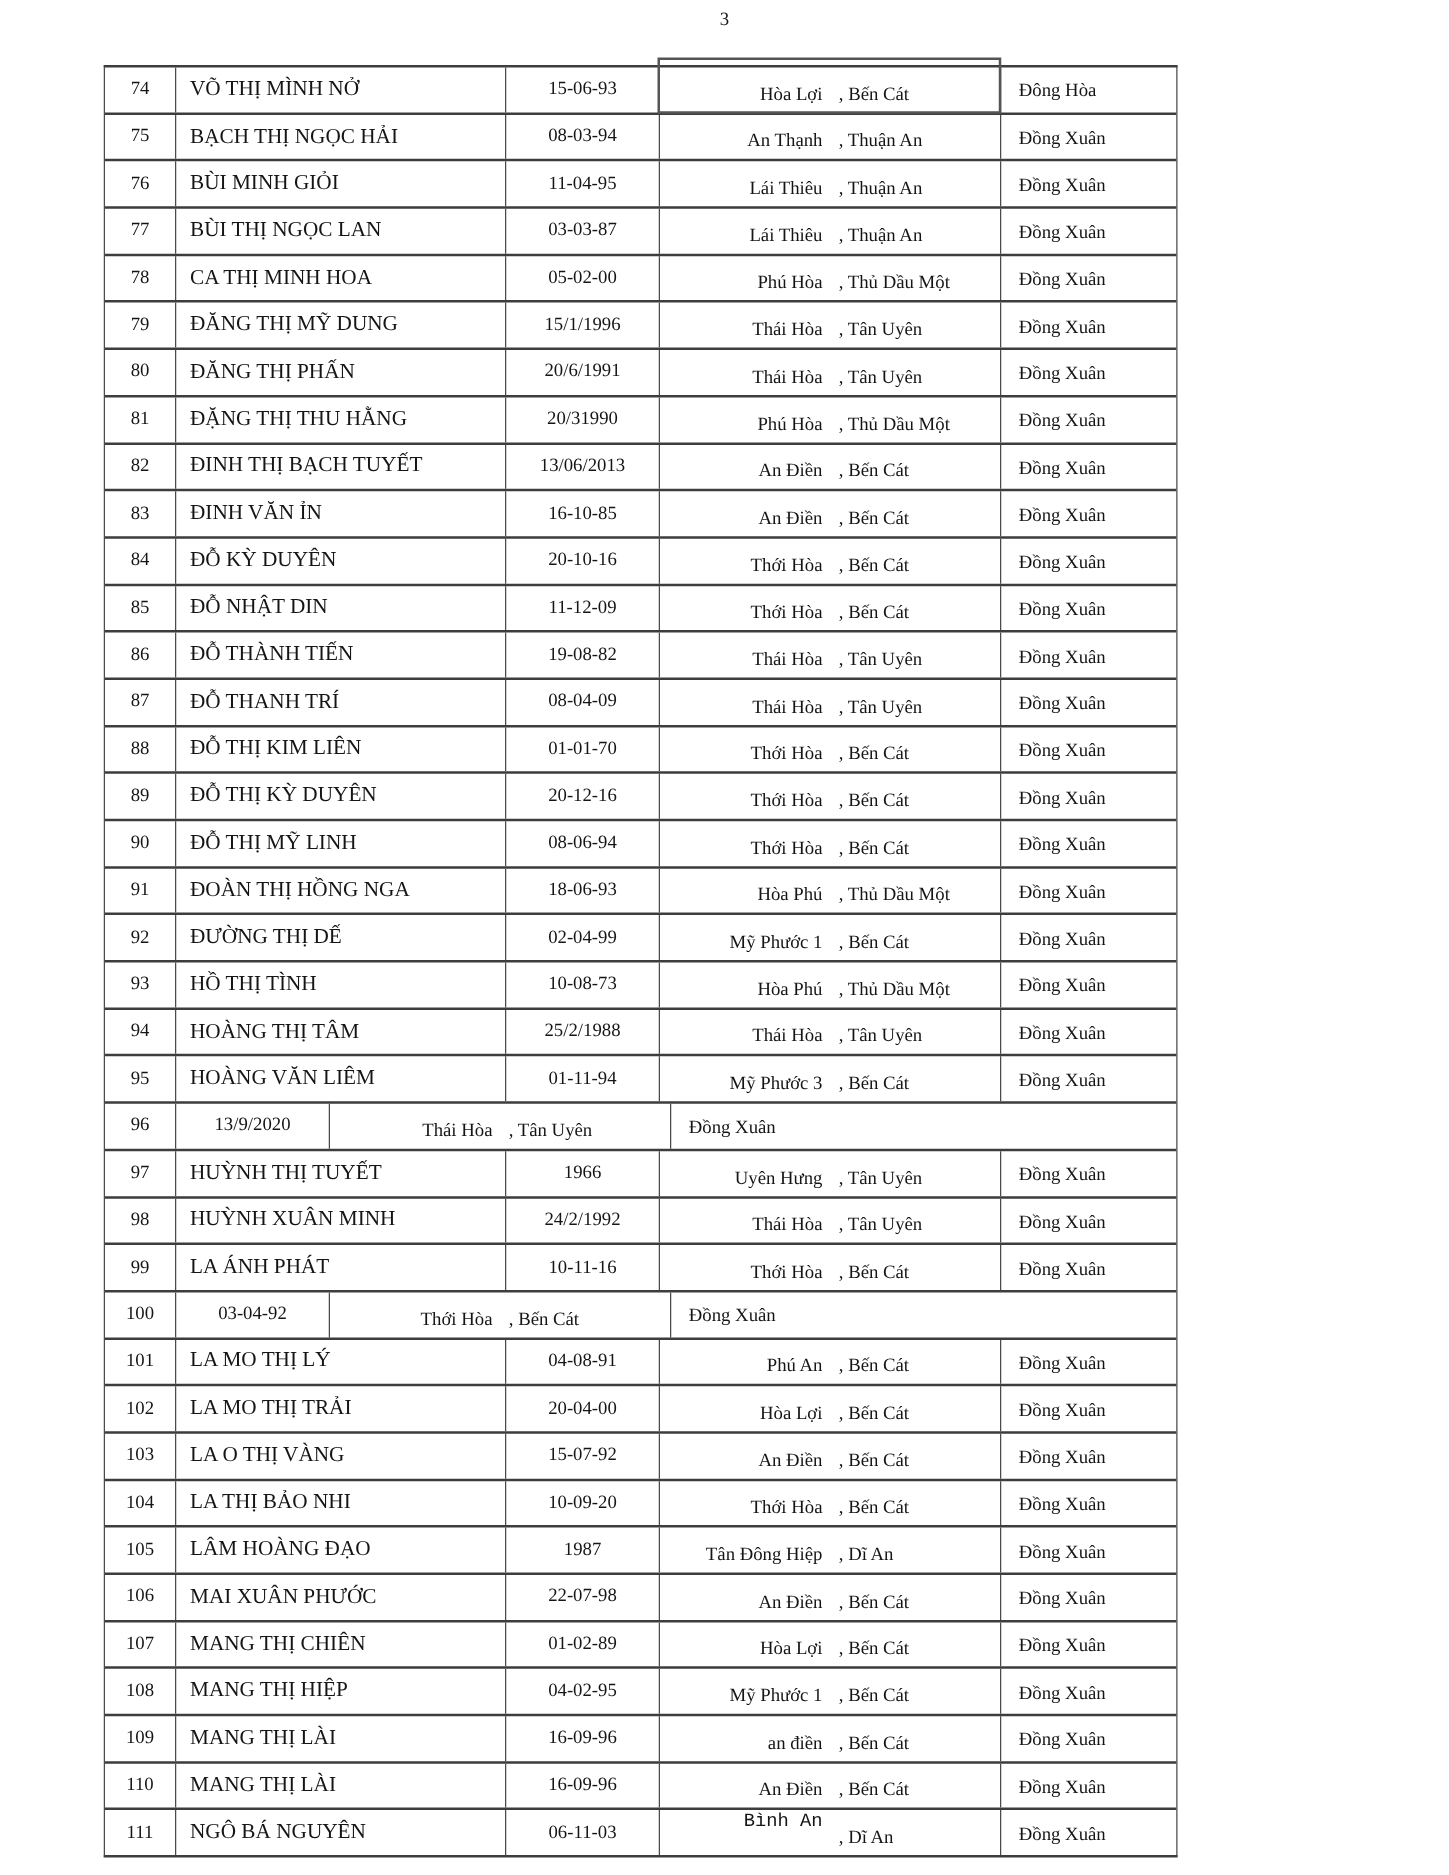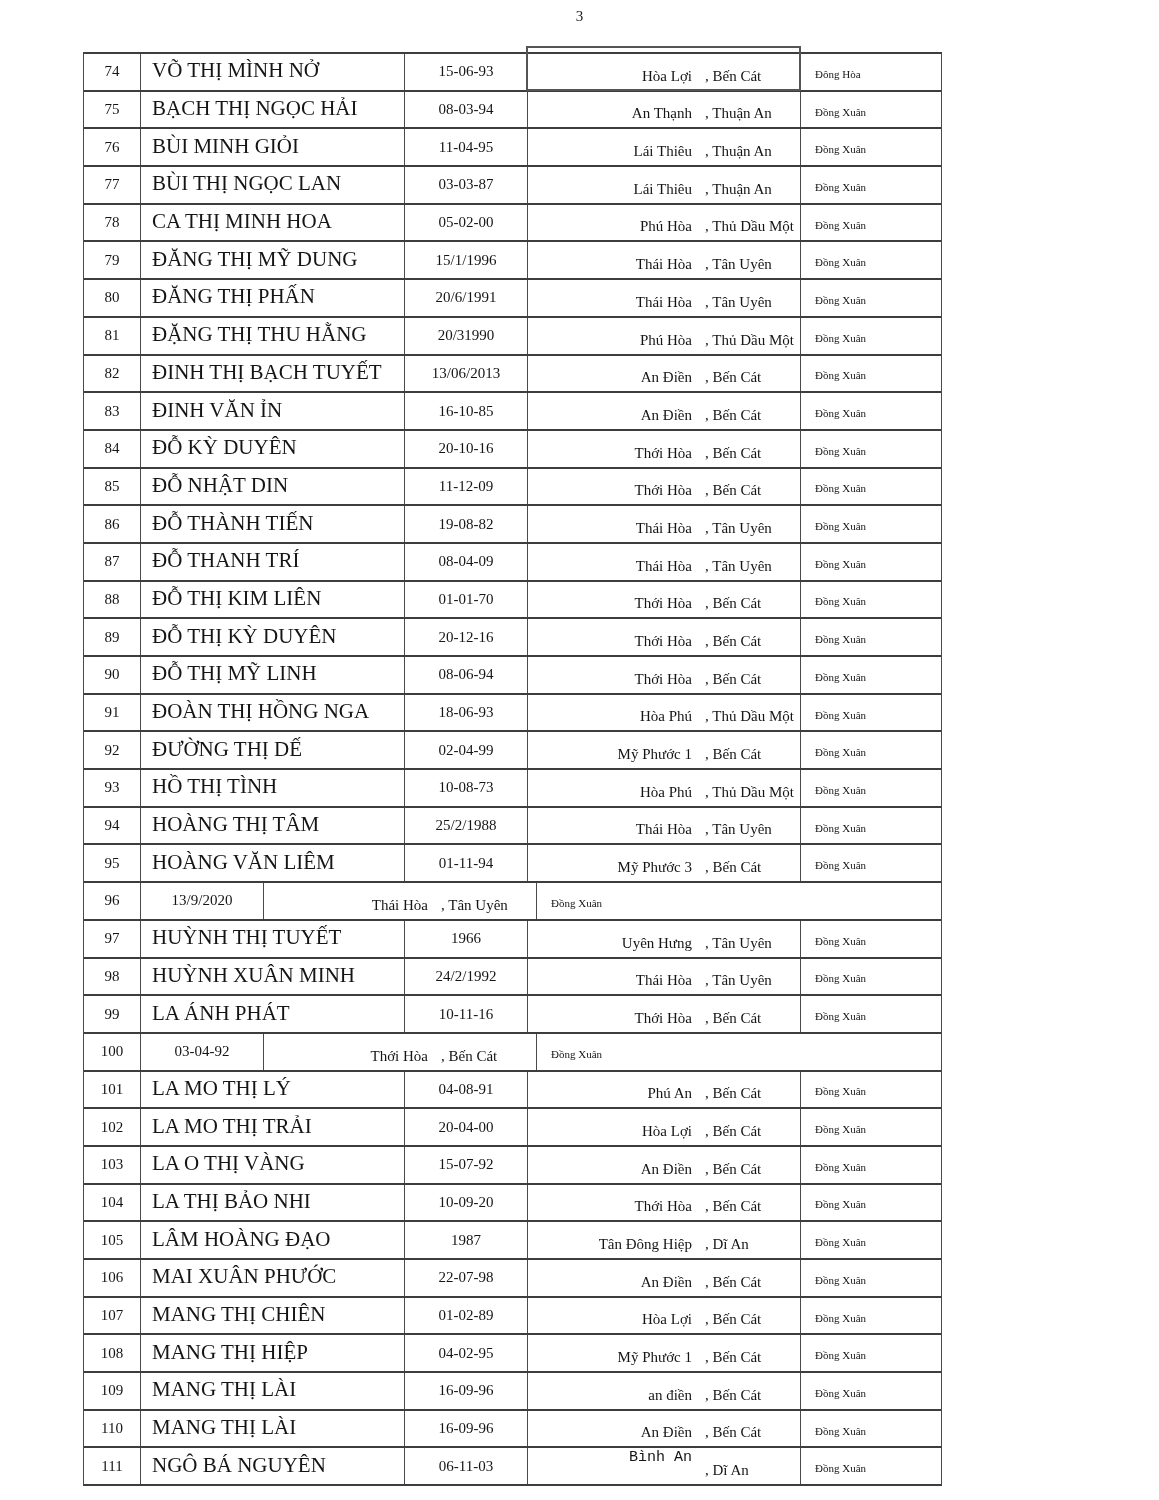--- a/index.html
+++ b/index.html
@@ -41,52 +41,51 @@
   .cell:last-child { border-right:none; }
   .num-cell {
     width:57px; flex:0 0 57px;
     display:flex; align-items:center; justify-content:center;
     font-size:15px;
   }
   .name-cell {
     width:264px; flex:0 0 264px;
     display:flex; align-items:center;
     padding-left:11px; padding-bottom:2px;
-    font-size:21px;
+    font-size:17px;
   }
   .dob-cell {
     width:123px; flex:0 0 123px;
     display:flex; align-items:center; justify-content:center;
     font-size:15px;
   }
   .place-cell {
     width:273px; flex:0 0 273px;
     display:flex; align-items:flex-end;
     padding-bottom:5px;
     font-size:15px;
     position:relative;
   }
   .ward {
     width:130px; flex:0 0 130px;
     text-align:right;
     white-space:nowrap;
-    padding-left:34px;
   }
   .district {
     flex:1 1 auto;
     padding-left:13px;
     text-align:left;
     white-space:nowrap;
     margin-top:36px;
   }
   .region-cell {
     width:142px; flex:1 1 auto;
     display:flex; align-items:center;
     padding-left:14px; padding-top:4px;
-    font-size:11px;
+    font-size:15px;
   }
   
   .place-cell.boxed::after {
     content:'';
     position:absolute;
     left:-2px; right:-1px; top:-8px; bottom:-1px;
     border:2px solid #555;
     pointer-events:none;
   }
   

